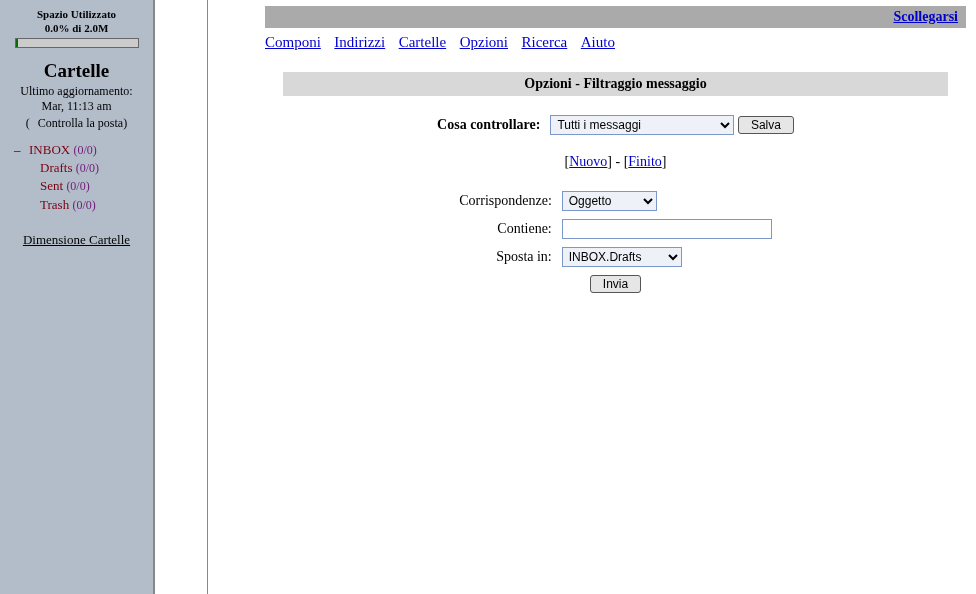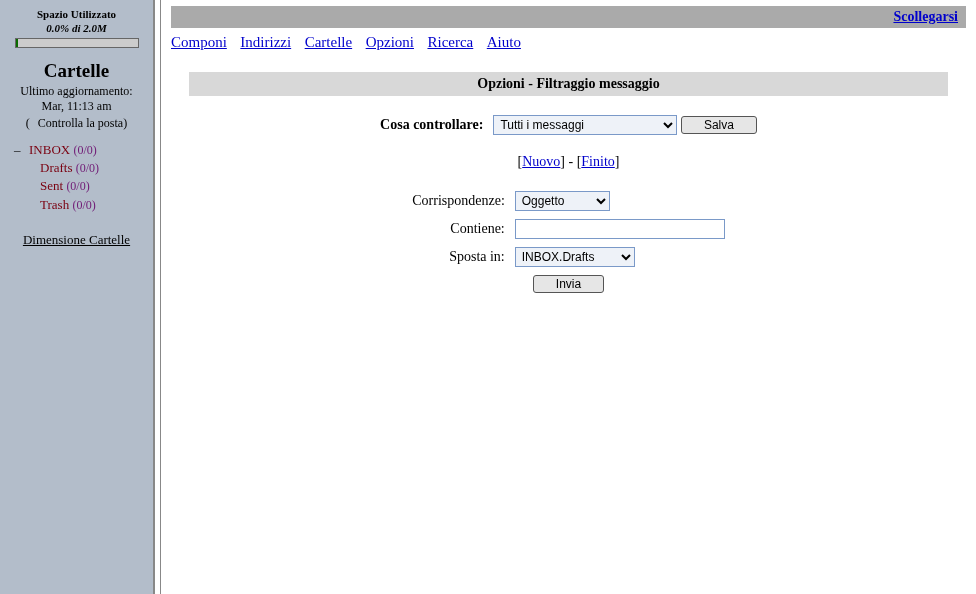--- a/index.html
+++ b/index.html
@@ -8,39 +8,39 @@
     font-family: "Times New Roman", serif;
     font-size: 14px;
     background: #fff;
     width: 976px;
     height: 594px;
     overflow: hidden;
   }
   .layout {
     display: flex;
     height: 100%;
+    gap: 47px;
   }
   .sidebar {
     width: 155px;
     background: #b3bdca;
     border-right: 2px solid #888;
     text-align: center;
     padding: 6px 4px;
     font-size: 12px;
   }
   .sidebar .space-heading {
     font-weight: bold;
     font-size: 11px;
     margin-top: 2px;
   }
   .sidebar .space-value {
     font-weight: bold;
     font-size: 11px;
     margin: 2px 0 4px 0;
-    font-style: italic;
   }
   .usage-bar {
     width: 124px;
     height: 10px;
     margin: 0 auto 12px auto;
     background: #ccc;
     border: 1px solid #666;
     position: relative;
   }
   .usage-bar .fill {
@@ -154,21 +154,21 @@
     padding: 2px 3px;
     width: 210px;
     background: #fff;
   }
   button {
     font-family: Arial, sans-serif;
     font-size: 12px;
     background: #e6e6e6;
     border: 1px solid #555;
     border-radius: 3px;
-    padding: 1px 22px;
+    padding: 1px 12px;
     cursor: pointer;
   }
   .mid-links {
     text-align: center;
     margin: 14px 0 16px 0;
     font-size: 14px;
   }
   .mid-links a {
     color: #0000cc;
     text-decoration: underline;

